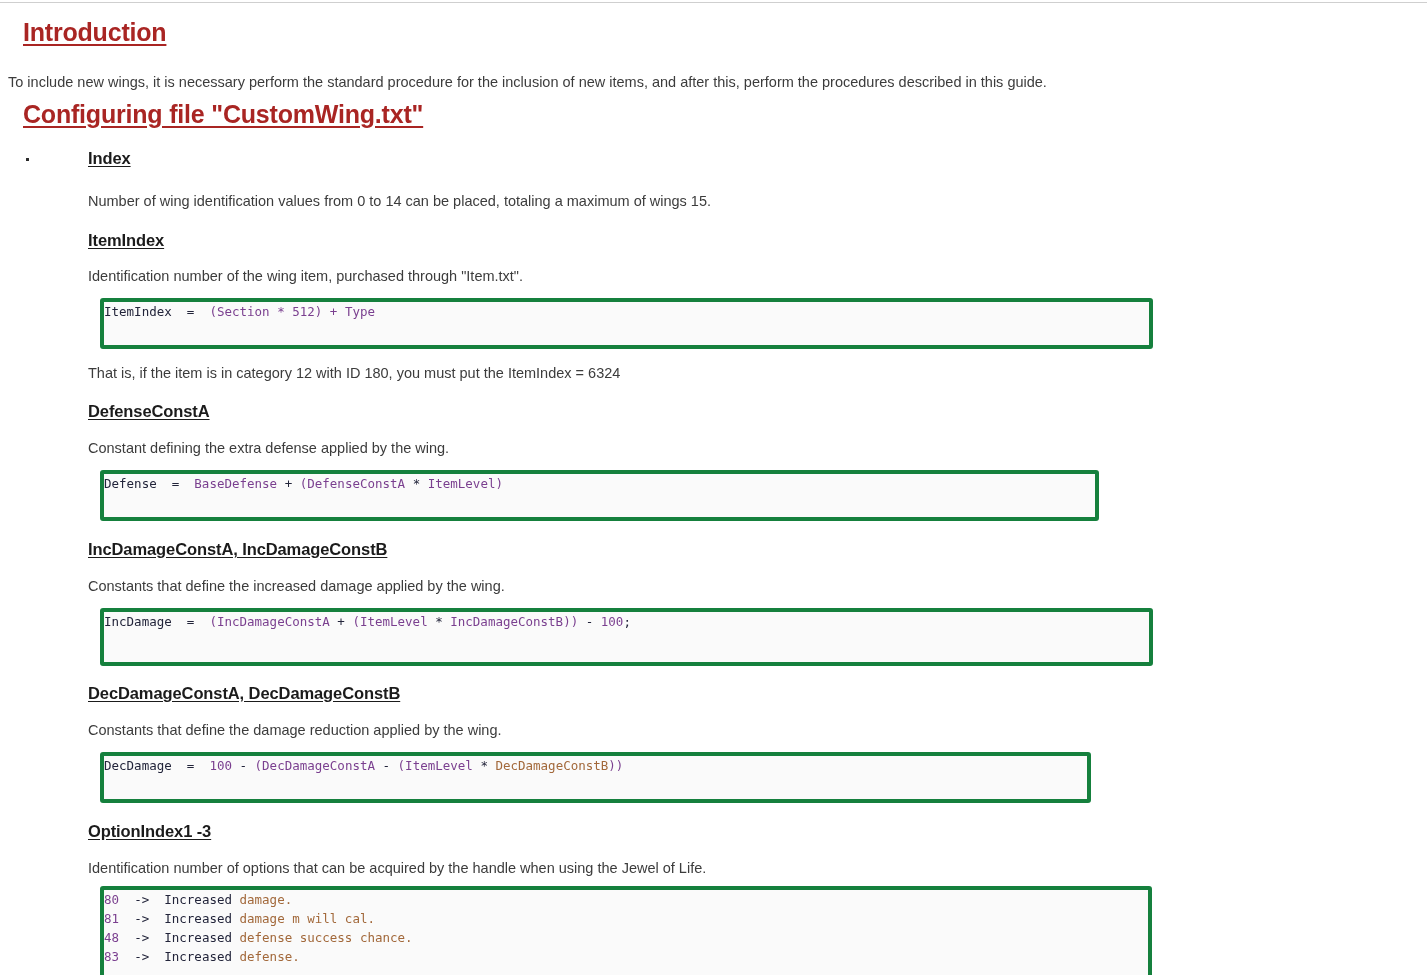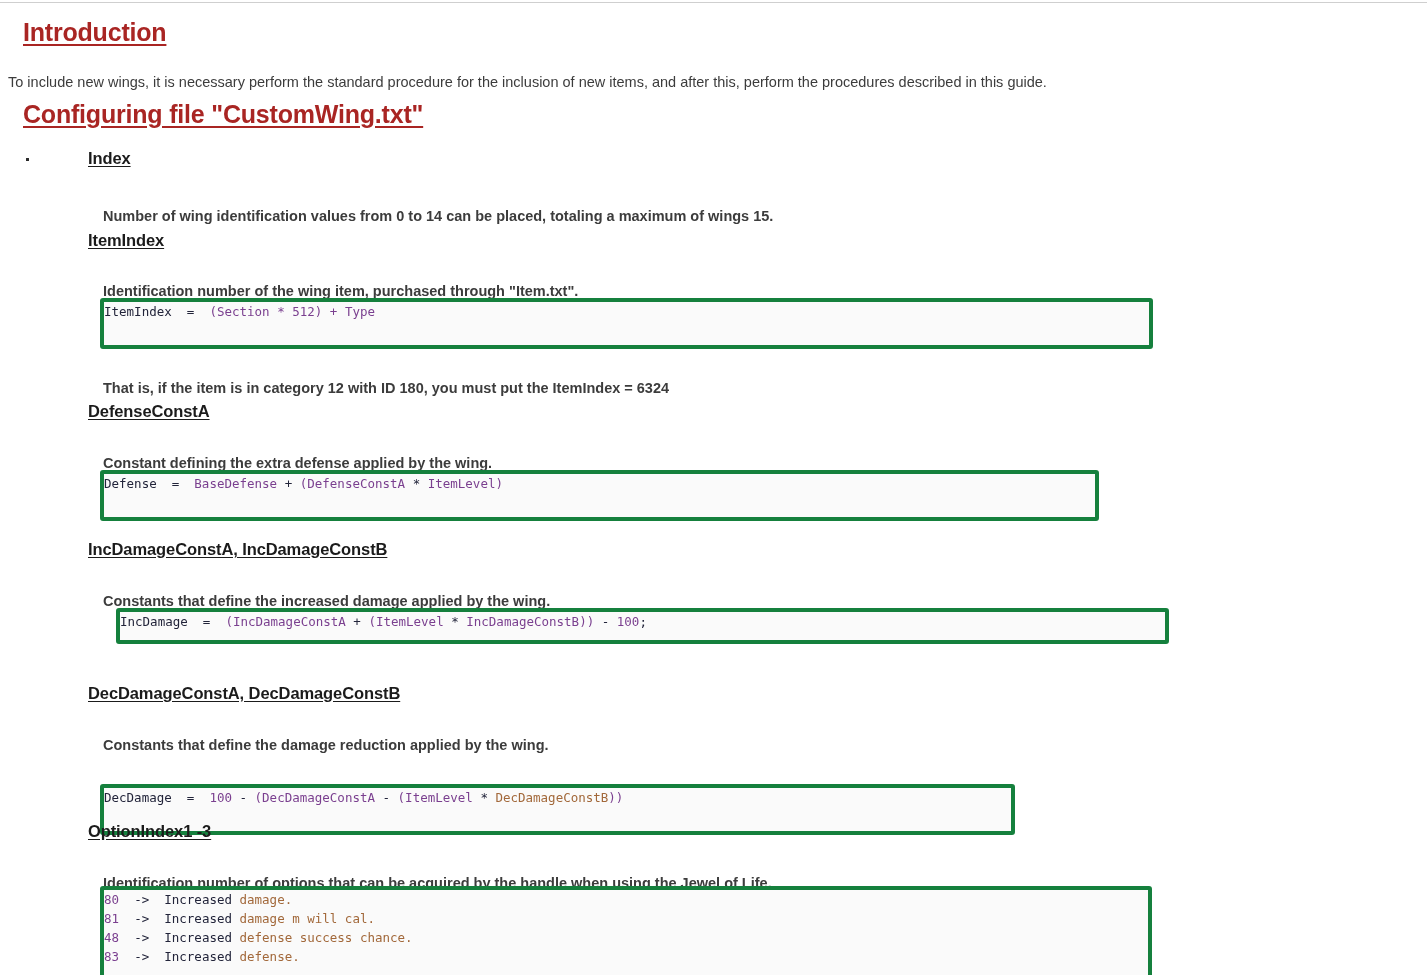--- a/index.html
+++ b/index.html
@@ -105,23 +105,22 @@
     text-underline-offset: 2px;
     margin: 0;
     padding: 0;
     display: inline-block;
     letter-spacing: -0.1px;
   }
   .sec-desc {
     font-size: 14.5px;
     line-height: 18px;
     color: #3c3c3c;
-    margin: 15px;
-    padding: 0;
-    font-weight: bold;
+    margin: 0;
+    padding: 0;
   }
 
   .code-box {
     background: #fafafa;
     border: 4px solid #15803d;
     border-radius: 3px;
     box-sizing: border-box;
     font-family: "DejaVu Sans Mono", monospace;
     font-size: 12.5px;
     line-height: 19px;
@@ -148,24 +147,24 @@
   #desc-index      { left: 48px; top: 44px; }
   #head-itemindex  { left: 48px; top: 82px; }
   #desc-itemindex  { left: 48px; top: 119px; }
   #code-itemindex  { left: 60px; top: 150px; width: 1053px; height: 51px; }
   #note-itemindex  { left: 48px; top: 216px; }
   #head-defa       { left: 48px; top: 253px; }
   #desc-defa       { left: 48px; top: 291px; }
   #code-defa       { left: 60px; top: 322px; width: 999px; height: 51px; }
   #head-inc        { left: 48px; top: 391px; }
   #desc-inc        { left: 48px; top: 429px; }
-  #code-inc        { left: 60px; top: 460px; width: 1053px; height: 36px; margin-left: 16px; }
+  #code-inc        { left: 60px; top: 460px; width: 1053px; height: 58px; }
   #head-dec        { left: 48px; top: 535px; }
   #desc-dec        { left: 48px; top: 573px; }
-  #code-dec        { left: 60px; top: 604px; width: 915px; height: 51px; margin-top: 32px; }
+  #code-dec        { left: 60px; top: 604px; width: 991px; height: 51px; }
   #head-opt        { left: 48px; top: 673px; }
   #desc-opt        { left: 48px; top: 711px; }
   #code-opt        { left: 60px; top: 738px; width: 1052px; height: 140px; }
 
   .code-pad-1 { padding: 16px 0 0 14px; }
   .code-pad-multi { padding: 17px 0 0 14px; }
 </style>
 </head>
 <body>
 

